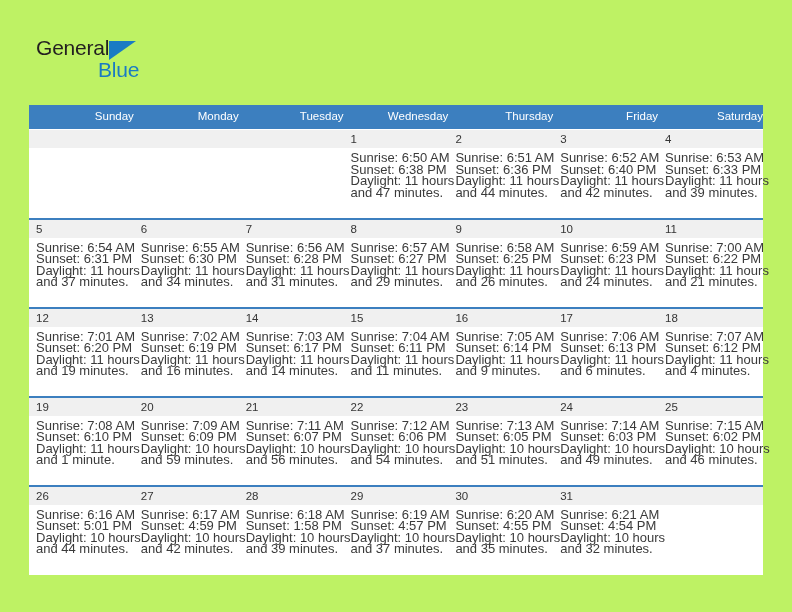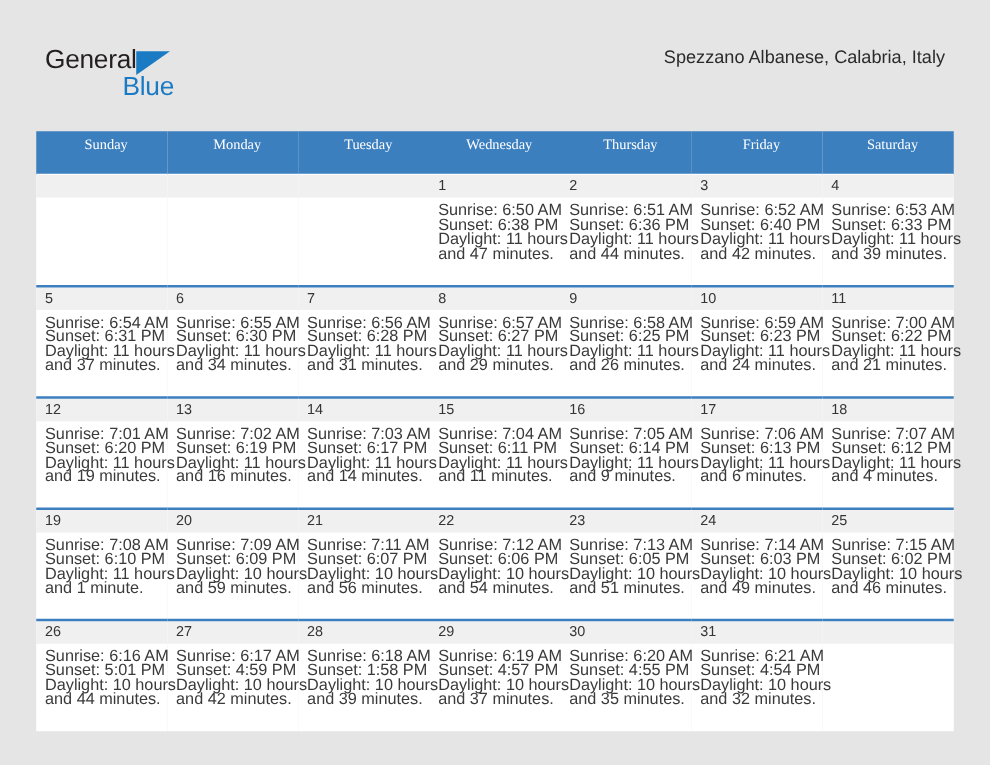--- a/index.html
+++ b/index.html
@@ -6,21 +6,21 @@
   html, body {
     width: 792px;
     height: 612px;
     background: #ffffff;
     font-family: "Liberation Sans", sans-serif;
   }
   .page {
     position: relative;
     width: 792px;
     height: 612px;
-    background: #e5e5e5;
+    background: #bef264;
     overflow: hidden;
   }
 
   
   .top-bar {
     position: absolute;
     left: 0; top: 0;
     width: 792px;
     height: 100px;
   }
@@ -86,25 +86,24 @@
     top: 105px;
     width: 734px;
     border-collapse: collapse;
     table-layout: fixed;
   }
   .cal th {
     background: #3c7fbf;
     color: #ffffff;
     font-size: 11.5px;
     font-weight: normal;
-    text-align: center;
-    padding: 5px 0 17px 7px;
+    text-align: right;
+    padding: 5px 0 7px 7px;
     height: 21px;
     line-height: 12px;
-    font-family: Liberation Serif, serif;
   }
   .cal td {
     width: 104.86px;
     height: 89px;
     vertical-align: top;
     border-top: 2px solid #3c7fbf;
     padding: 0;
     background: #ffffff;
   }
   .cal tr.week:first-child td { border-top: 1px solid #ffffff; }
@@ -134,21 +133,20 @@
 
   <div class="top-bar">
 
     <div class="logo">
       <span class="logo-general">General</span>
       <span class="logo-tri"></span>
       <span class="logo-blue">Blue</span>
     </div>
 
     <div class="title-block">
-      <div class="cal-sub">Spezzano Albanese, Calabria, Italy</div>
     </div>
 
   </div>
 
   <table class="cal">
     <thead>
       <tr>
         <th>Sunday</th>
         <th>Monday</th>
         <th>Tuesday</th>

